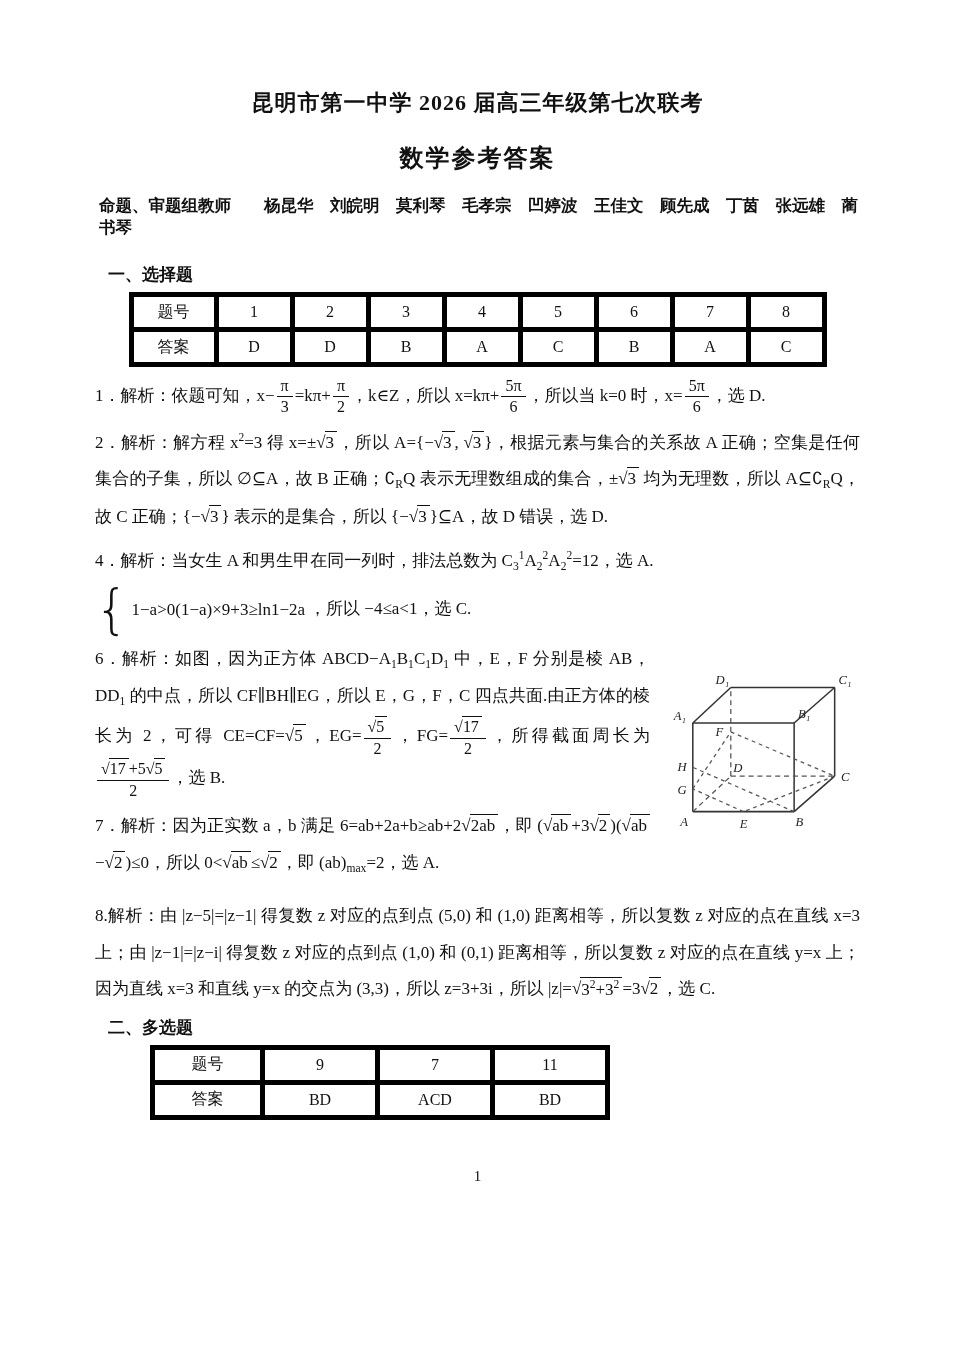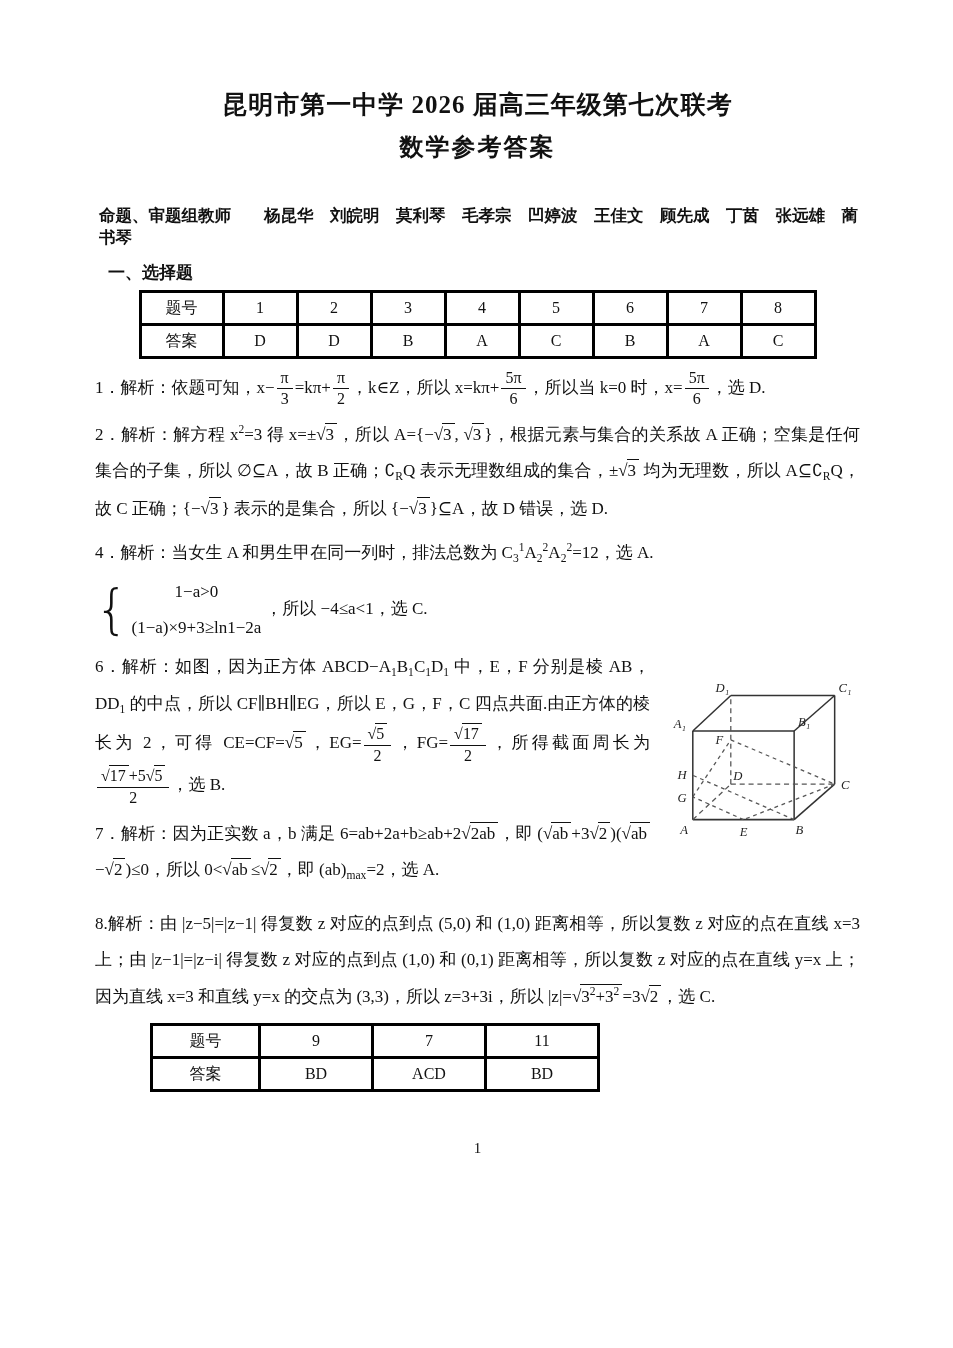--- a/index.html
+++ b/index.html
@@ -2,46 +2,46 @@
 <html><head>
 <meta charset="utf-8">
 <style>
   html,body{margin:0;padding:0;background:#ffffff;}
   body{
     width:953px;min-height:1348px;box-sizing:border-box;
     font-family:"Liberation Serif","DejaVu Serif",serif;
     color:#111;
   }
   .page{box-sizing:border-box;width:953px;min-height:1348px;padding:88px 93px 40px 95px;position:relative;}
-  h1.title{font-size:25px;font-weight:bold;text-align:center;margin:0 0 10px 0;letter-spacing:1px;}
-  h2.subtitle{font-size:24px;font-weight:bold;text-align:center;margin:0 0 42px 0;letter-spacing:2px;}
-  p.teachers{font-size:16.5px;font-weight:bold;margin:0 0 12px 4px;}
+  h1.title{font-size:22px;font-weight:bold;text-align:center;margin:0 0 24px 0;letter-spacing:1px;}
+  h2.subtitle{font-size:24px;font-weight:bold;text-align:center;margin:0 0 21px 0;letter-spacing:2px;}
+  p.teachers{font-size:16.5px;font-weight:bold;margin:0 0 24px 4px;}
   h3.sec{font-size:17px;font-weight:bold;margin:4px 0 6px 13px;}
   table.anskey{border-collapse:collapse;margin:4px auto 10px auto;}
-  table.anskey td{border:3px solid #000000;text-align:center;font-size:16px;padding:4px 0;height:22px;}
+  table.anskey td{border:5px solid #000000;text-align:center;font-size:16px;padding:4px 0;height:22px;}
   table.t1 td.lbl{width:80px;}
   table.t1 td.val{width:71px;}
   table.t2{margin:4px 0 10px 55px;}
   table.t2 td.lbl{width:105px;}
   table.t2 td.val{width:110px;}
   .sol{font-size:17px;line-height:2.15;text-align:justify;margin:8px 0;}
   .sol sup{font-size:0.68em;}
   .sol sub{font-size:0.68em;}
   
   .frac{display:inline-block;vertical-align:middle;text-align:center;font-size:0.94em;line-height:1.15;margin:0 2px;}
   .fn{display:block;border-bottom:1px solid currentColor;padding:0 4px 1px 4px;}
   .fd{display:block;padding:1px 4px 0 4px;}
   
   .sqrt{white-space:nowrap;display:inline-block;line-height:1.1;}
   .rs{display:inline-block;}
   .rb{display:inline-block;border-top:1px solid currentColor;padding:0 3px 0 1px;margin-left:-1px;line-height:1.25;}
   
   .cases{display:inline-flex;align-items:center;vertical-align:middle;margin-right:4px;}
   .cb{font-size:3.1em;font-weight:300;line-height:0.85;margin-right:3px;font-family:"DejaVu Sans",sans-serif;}
-  .cl{display:inline-flex;flex-direction:column;align-items:center;row-gap:11px;}
+  .cl{display:inline-flex;flex-direction:row;align-items:center;row-gap:20px;}
   .cl span{line-height:1.45;}
   
   .q67wrap::after{content:"";display:block;clear:both;}
   .cubefig{float:right;width:190px;margin:6px 0 4px 20px;}
   .cubefig svg{display:block;}
   .cubefig text{font-size:10px;font-style:italic;fill:#222;font-family:"Liberation Serif",serif;}
   .pagenum{text-align:center;font-size:15px;margin-top:48px;}
 </style>
 </head>
 <body>
@@ -136,20 +136,21 @@
         <text x="99" y="139">B</text>
         <text x="135" y="104">C</text>
       </svg>
     </div>
     <div class="sol">6．解析：如图，因为正方体 ABCD−A<sub>1</sub>B<sub>1</sub>C<sub>1</sub>D<sub>1</sub> 中，E，F 分别是棱 AB，DD<sub>1</sub> 的中点，所以 CF∥BH∥EG，所以 E，G，F，C 四点共面.由正方体的棱长为 2，可得 CE=CF=<span class="sqrt"><span class="rs">√</span><span class="rb">5</span></span>，EG=<span class="frac"><span class="fn"><span class="sqrt"><span class="rs">√</span><span class="rb">5</span></span></span><span class="fd">2</span></span>，FG=<span class="frac"><span class="fn"><span class="sqrt"><span class="rs">√</span><span class="rb">17</span></span></span><span class="fd">2</span></span>，所得截面周长为 <span class="frac"><span class="fn"><span class="sqrt"><span class="rs">√</span><span class="rb">17</span></span>+5<span class="sqrt"><span class="rs">√</span><span class="rb">5</span></span></span><span class="fd">2</span></span>，选 B.</div>
     <div class="sol">7．解析：因为正实数 a，b 满足 6=ab+2a+b≥ab+2<span class="sqrt"><span class="rs">√</span><span class="rb">2ab</span></span>，即 (<span class="sqrt"><span class="rs">√</span><span class="rb">ab</span></span>+3<span class="sqrt"><span class="rs">√</span><span class="rb">2</span></span>)(<span class="sqrt"><span class="rs">√</span><span class="rb">ab</span></span>−<span class="sqrt"><span class="rs">√</span><span class="rb">2</span></span>)≤0，所以 0&lt;<span class="sqrt"><span class="rs">√</span><span class="rb">ab</span></span>≤<span class="sqrt"><span class="rs">√</span><span class="rb">2</span></span>，即 (ab)<sub>max</sub>=2，选 A.</div>
   </div>
 
   <div class="sol">8.解析：由 |z−5|=|z−1| 得复数 z 对应的点到点 (5,0) 和 (1,0) 距离相等，所以复数 z 对应的点在直线 x=3 上；由 |z−1|=|z−i| 得复数 z 对应的点到点 (1,0) 和 (0,1) 距离相等，所以复数 z 对应的点在直线 y=x 上；因为直线 x=3 和直线 y=x 的交点为 (3,3)，所以 z=3+3i，所以 |z|=<span class="sqrt"><span class="rs">√</span><span class="rb">3<sup>2</sup>+3<sup>2</sup></span></span>=3<span class="sqrt"><span class="rs">√</span><span class="rb">2</span></span>，选 C.</div>
 
+  <h3 class="sec">二、多选题</h3>
 
   <table class="anskey t2">
     <tbody>
         <tr>
       <td class="lbl">题号</td>
       <td class="val">9</td>
       <td class="val">7</td>
       <td class="val">11</td>
     </tr>
     <tr>

